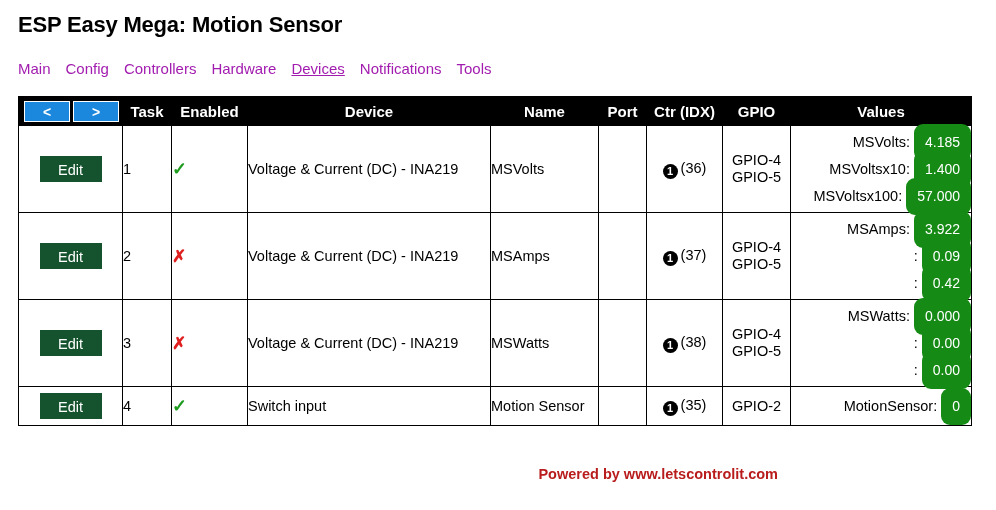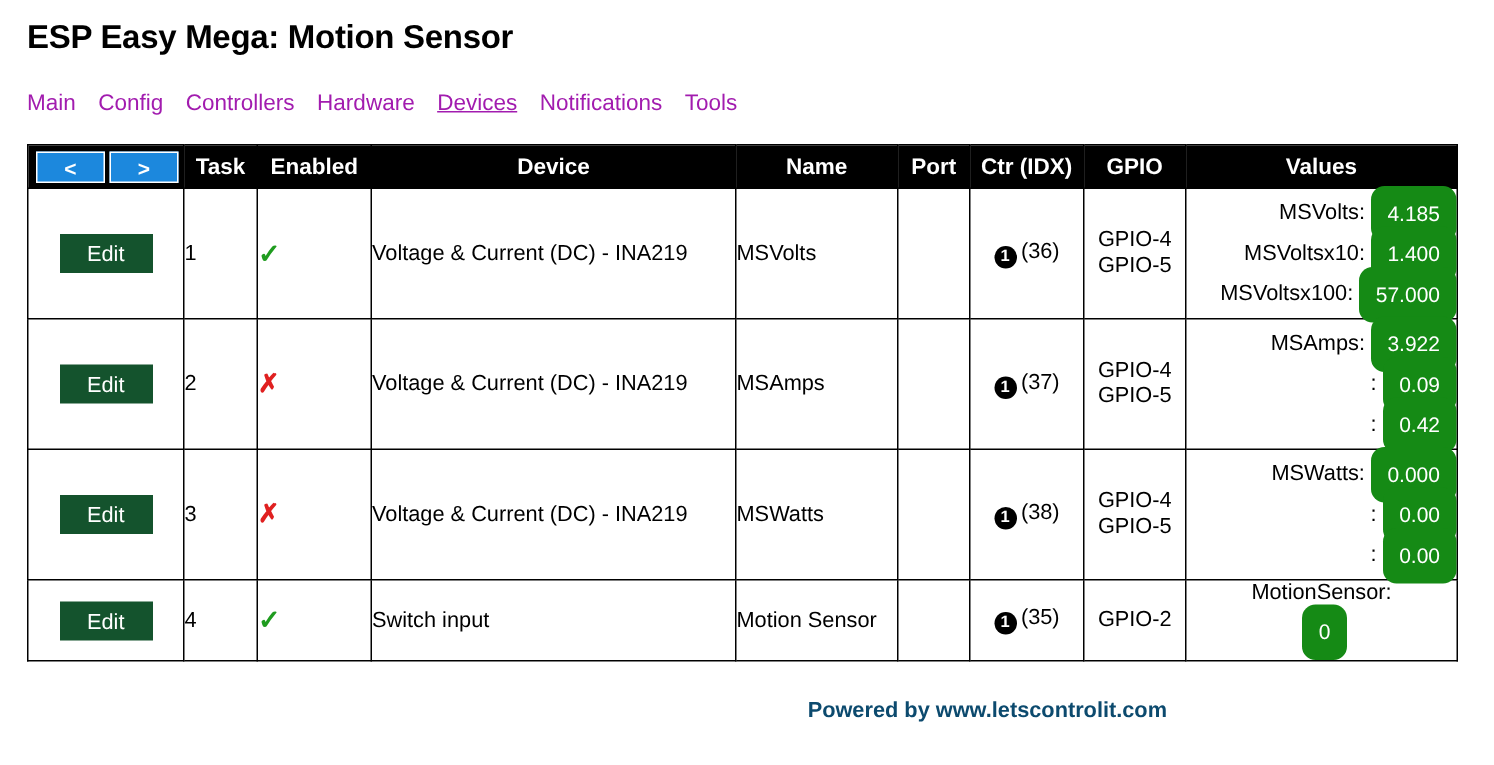--- a/index.html
+++ b/index.html
@@ -164,21 +164,21 @@
 
   
   td.vals-cell { padding: 0 4px; }
   .val-row {
     display: flex;
     align-items: center;
     justify-content: flex-end;
     height: 27px;
     white-space: nowrap;
   }
-  tr.r-short .val-row { height: 100%; flex-direction: column; }
+  tr.r-short .val-row { height: 100%; }
   .val-label {
     font-size: 14.5px;
     color: #000;
     overflow: hidden;
   }
   .val-badge {
     background: #158a15;
     color: #ffffff;
     border-radius: 9px;
     font-size: 14px;
@@ -189,21 +189,21 @@
     flex: 0 0 auto;
   }
 
   
   .footer {
     position: absolute;
     right: 40px;
     bottom: 28px;
     font-size: 14.5px;
     font-weight: bold;
-    color: #0c4a6e;
+    color: #b91c1c;
   }
 </style>
 </head>
 <body>
 
 <div class="page">
 
   <div class="page-title">ESP Easy Mega: Motion Sensor</div>
 
   <div class="navbar"><a href="#">Main</a><a href="#">Config</a><a href="#">Controllers</a><a href="#">Hardware</a><a class="active" href="#">Devices</a><a href="#">Notifications</a><a href="#">Tools</a></div>

